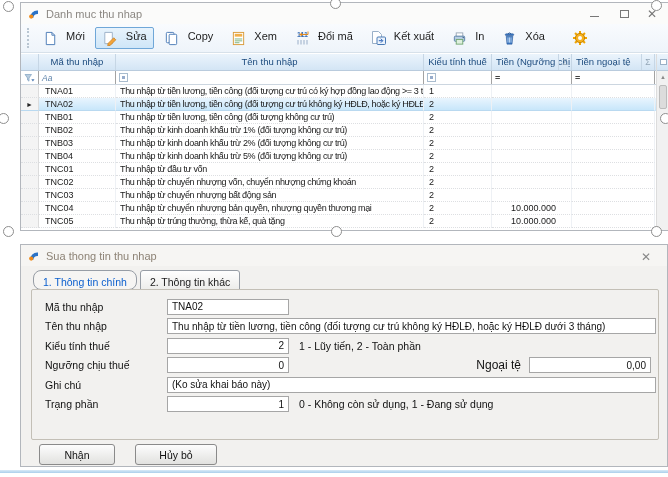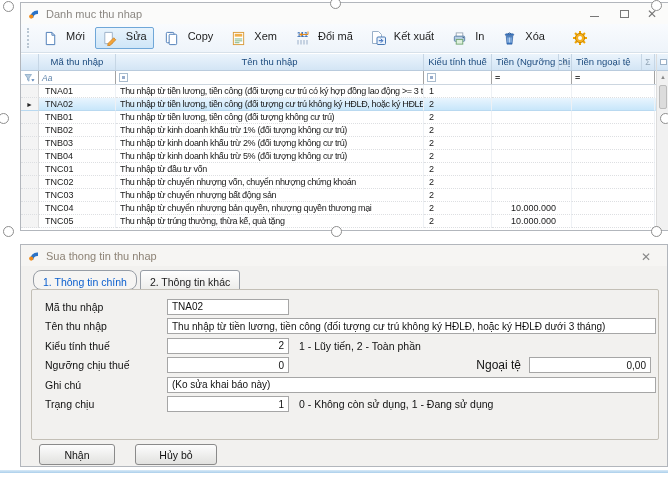--- a/index.html
+++ b/index.html
@@ -391,21 +391,21 @@
         <span class="spacer"></span>
         <span class="cur-label">Ngoại tệ</span>
         <input class="fin short num" value="0,00" style="">
         <span class="cur-pad"></span>
       </div>
       <div class="frow">
         <span class="flabel">Ghi chú</span>
         <input class="fin wide" value="(Ko sửa khai báo này)" style="">
       </div>
       <div class="frow">
-        <span class="flabel">Trạng chịu</span>
+        <span class="flabel">Trạng phần</span>
         <input class="fin short num" value="1" style="">
         <span class="fnote">0 - Không còn sử dụng, 1 - Đang sử dụng</span>
       </div>
     </div>
 
     <div class="btnrow">
       <button class="dlg-btn btn-ok">Nhận</button>
       <button class="dlg-btn btn-cancel">Hủy bỏ</button>
     </div>
   </div>

